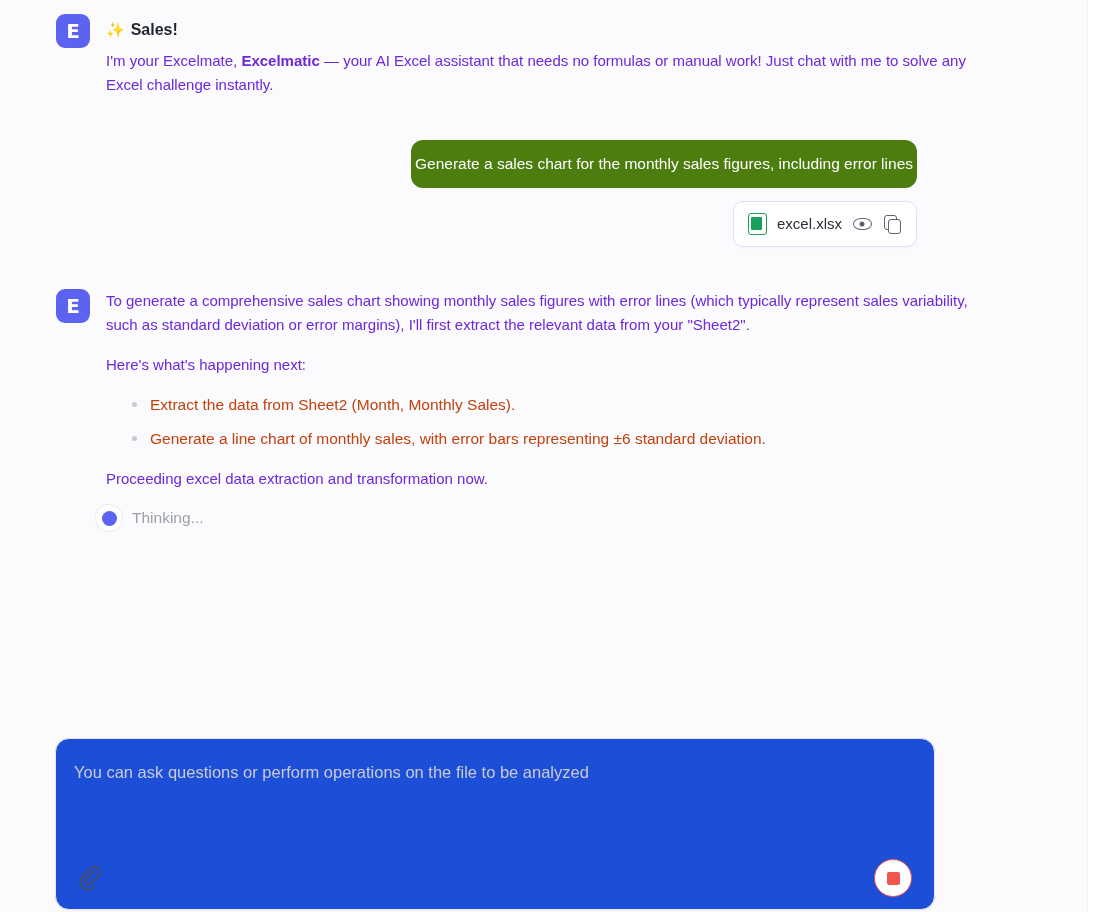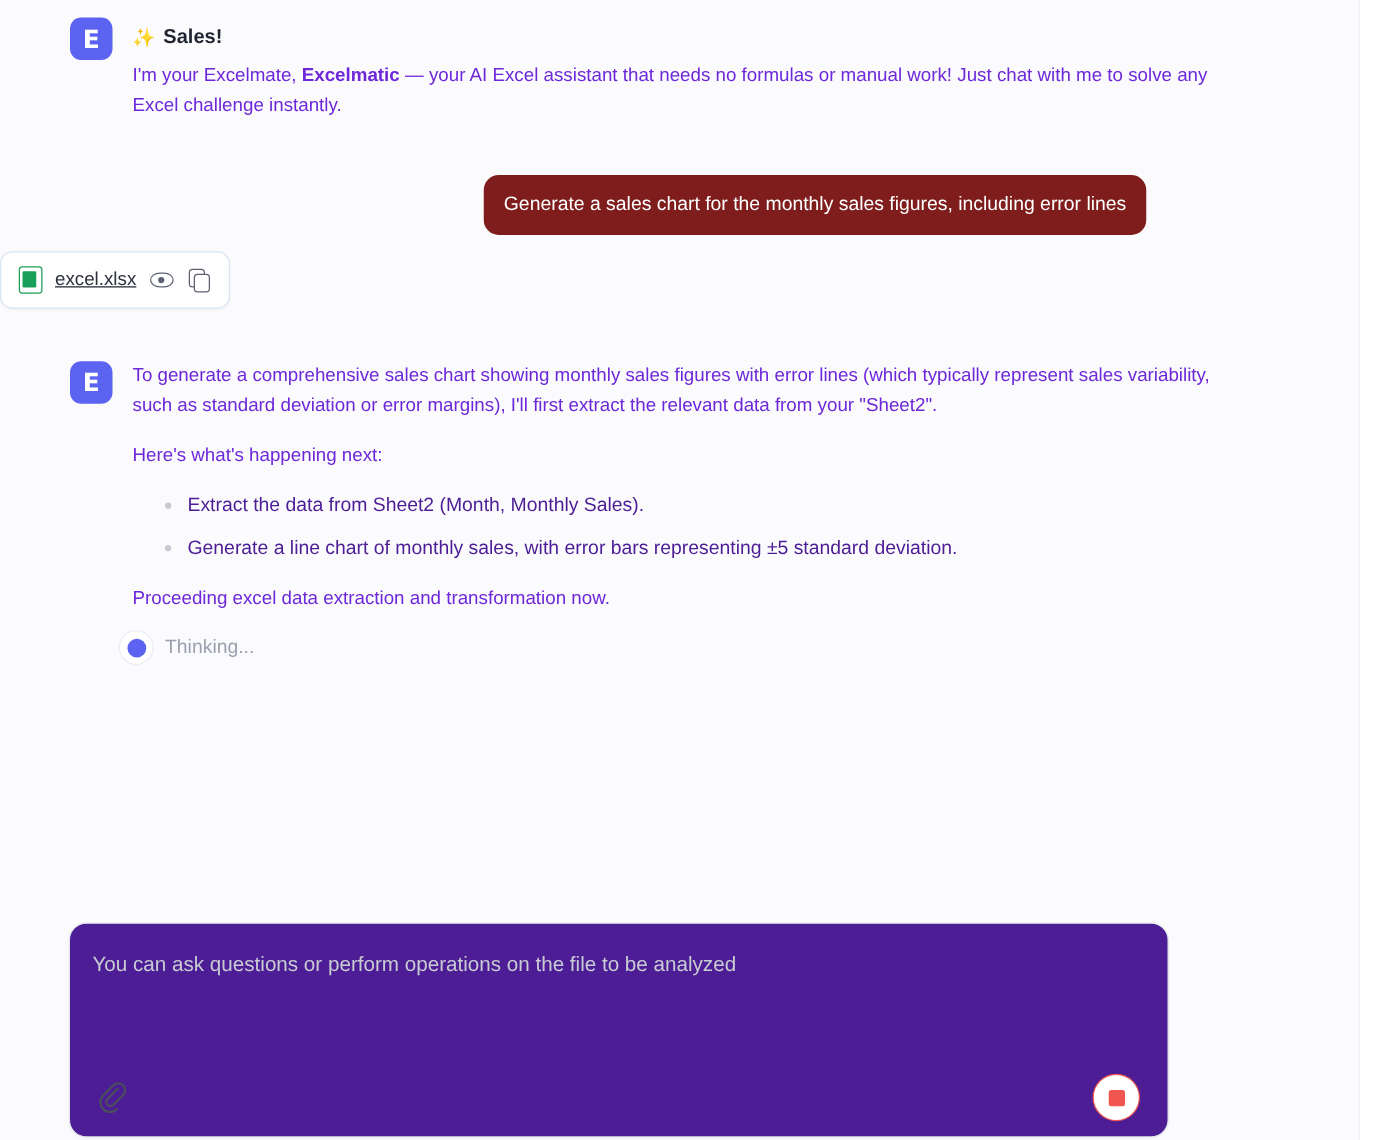--- a/index.html
+++ b/index.html
@@ -74,55 +74,54 @@
     margin: 0 0 16px 0;
     padding-left: 26px;
     list-style: none;
   }
   ul.bullets li {
     position: relative;
     font-size: 15.5px;
     line-height: 1.62;
     margin-bottom: 9px;
     padding-left: 18px;
-    color: #4c1d95;
+    color: #c2410c;
   }
   ul.bullets li::before {
     content: "";
     position: absolute;
     left: 0; top: 10px;
     width: 5px; height: 5px;
     border-radius: 50%;
     background: #c7c9d1;
   }
 
   
   .user-row {
     display: flex;
     justify-content: flex-end;
     padding: 0 170px 0 0;
     margin-top: 26px;
   }
   .user-bubble {
-    background: #7f1d1d;
+    background: #4d7c0f;
     color: #ffffff;
     font-size: 15.5px;
     line-height: 1.3;
-    padding: 14px 16px;
+    padding: 14px 4px;
     border-radius: 12px;
     max-width: 600px;
   }
 
   
   .file-row {
     display: flex;
-    justify-content: flex-start;
+    justify-content: flex-end;
     padding: 0 170px 0 0;
     margin-top: 13px;
-    text-decoration: underline;
   }
   .file-chip {
     display: flex;
     align-items: center;
     gap: 10px;
     background: #ffffff;
     border: 1px solid #d8e3f5;
     border-radius: 10px;
     padding: 11px 14px;
     box-shadow: 0 1px 2px rgba(20,30,60,.04);
@@ -217,21 +216,21 @@
     text-align: center;
   }
 
   
   .composer {
     position: absolute;
     left: 55px;
     top: 738px;
     width: 880px;
     height: 172px;
-    background: #4c1d95;
+    background: #1d4ed8;
     border: 1px solid #e6e7ec;
     border-radius: 14px;
     box-shadow: 0 1px 3px rgba(20,30,60,.03);
   }
   .composer-placeholder {
     position: absolute;
     left: 18px; top: 22px;
     right: 40px;
     font-size: 16.5px;
     color: #c9cbd3;
@@ -295,21 +294,21 @@
       </div>
     </div>
 
     <div class="msg-row" style="margin-top:42px;">
       <div class="avatar">E</div>
       <div class="msg-body">
         <p class="para">To generate a comprehensive sales chart showing monthly sales figures with error lines (which typically represent sales variability, such as standard deviation or error margins), I'll first extract the relevant data from your "Sheet2".</p>
         <p class="para tight">Here's what's happening next:</p>
         <ul class="bullets">
           <li>Extract the data from Sheet2 (Month, Monthly Sales).</li>
-          <li>Generate a line chart of monthly sales, with error bars representing ±5 standard deviation.</li>
+          <li>Generate a line chart of monthly sales, with error bars representing ±6 standard deviation.</li>
         </ul>
         <p class="para tight">Proceeding excel data extraction and transformation now.</p>
         <div class="thinking">
           <span class="think-dot">
               <i></i>
             </span>
           <span class="think-text">Thinking...</span>
         </div>
       </div>
     </div>

